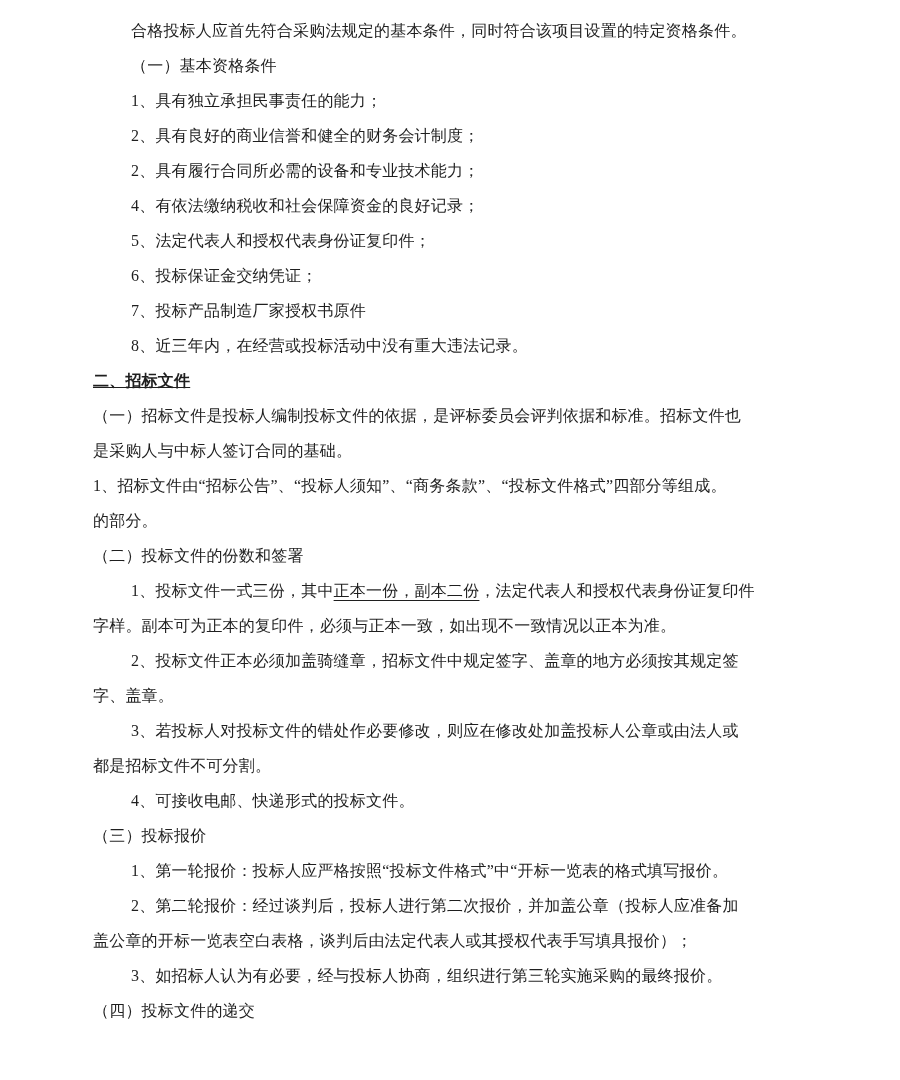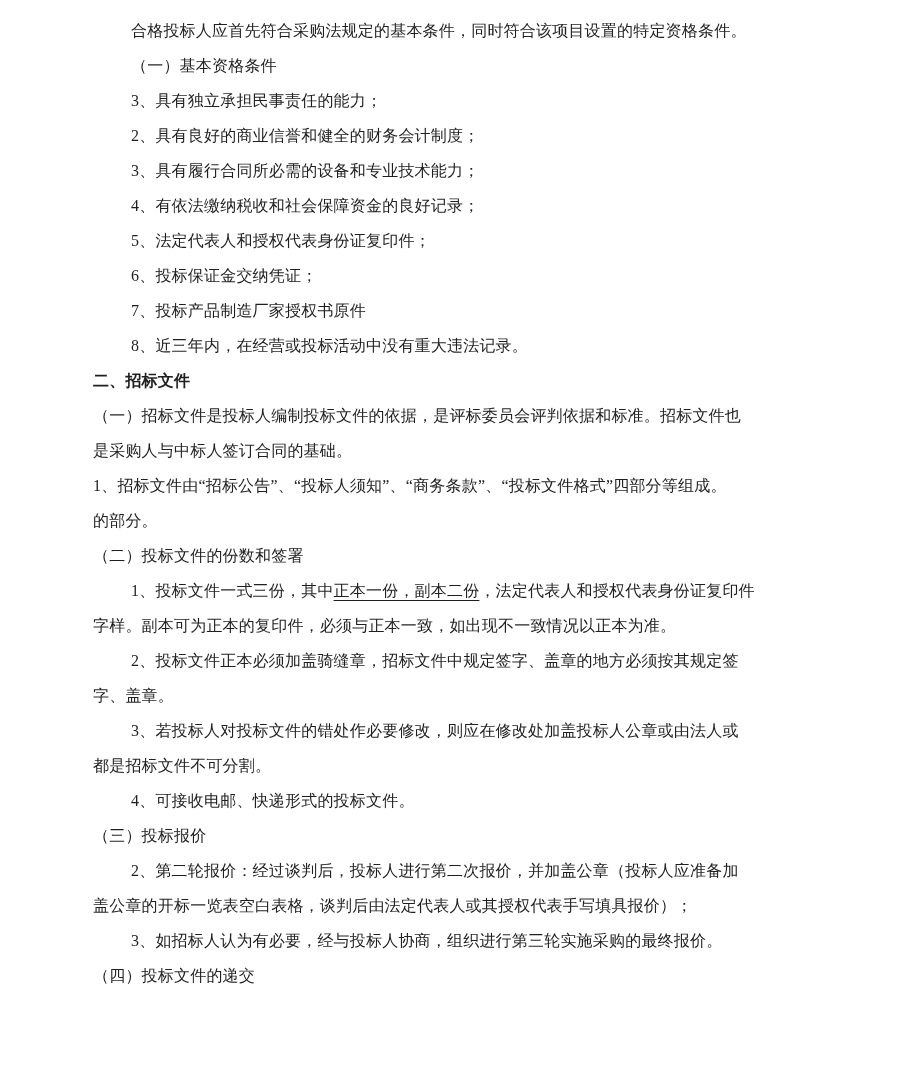--- a/index.html
+++ b/index.html
@@ -23,53 +23,55 @@
     height: 35px;
     line-height: 35px;
     white-space: nowrap;
     letter-spacing: 0.2px;
   }
   .line.indent {
     padding-left: 38px;
   }
   .line.bold {
     font-weight: bold;
+    text-decoration: underline;
   }
   .u {
     text-decoration: underline;
     text-underline-offset: 4px;
   }
 </style>
 </head>
 <body>
 
 <div class="page">
   <div>
       <div class="line indent"><span>合格投标人应首先符合采购法规定的基本条件，同时符合该项目设置的特定资格条件。</span></div>
       <div class="line indent"><span>（一）基本资格条件</span></div>
-      <div class="line indent"><span>3、具有独立承担民事责任的能力；</span></div>
+      <div class="line indent"><span>1、具有独立承担民事责任的能力；</span></div>
       <div class="line indent"><span>2、具有良好的商业信誉和健全的财务会计制度；</span></div>
-      <div class="line indent"><span>3、具有履行合同所必需的设备和专业技术能力；</span></div>
+      <div class="line indent"><span>2、具有履行合同所必需的设备和专业技术能力；</span></div>
       <div class="line indent"><span>4、有依法缴纳税收和社会保障资金的良好记录；</span></div>
       <div class="line indent"><span>5、法定代表人和授权代表身份证复印件；</span></div>
       <div class="line indent"><span>6、投标保证金交纳凭证；</span></div>
       <div class="line indent"><span>7、投标产品制造厂家授权书原件</span></div>
       <div class="line indent"><span>8、近三年内，在经营或投标活动中没有重大违法记录。</span></div>
       <div class="line bold"><span>二、招标文件</span></div>
       <div class="line"><span>（一）招标文件是投标人编制投标文件的依据，是评标委员会评判依据和标准。招标文件也</span></div>
       <div class="line"><span>是采购人与中标人签订合同的基础。</span></div>
       <div class="line"><span>1、招标文件由“招标公告”、“投标人须知”、“商务条款”、“投标文件格式”四部分等组成。</span></div>
       <div class="line"><span>的部分。</span></div>
       <div class="line"><span>（二）投标文件的份数和签署</span></div>
       <div class="line indent"><span>1、投标文件一式三份，其中</span><span class="u">正本一份，副本二份</span><span>，法定代表人和授权代表身份证复印件</span></div>
       <div class="line"><span>字样。副本可为正本的复印件，必须与正本一致，如出现不一致情况以正本为准。</span></div>
       <div class="line indent"><span>2、投标文件正本必须加盖骑缝章，招标文件中规定签字、盖章的地方必须按其规定签</span></div>
       <div class="line"><span>字、盖章。</span></div>
       <div class="line indent"><span>3、若投标人对投标文件的错处作必要修改，则应在修改处加盖投标人公章或由法人或</span></div>
       <div class="line"><span>都是招标文件不可分割。</span></div>
       <div class="line indent"><span>4、可接收电邮、快递形式的投标文件。</span></div>
       <div class="line"><span>（三）投标报价</span></div>
+      <div class="line indent"><span>1、第一轮报价：投标人应严格按照“投标文件格式”中“开标一览表的格式填写报价。</span></div>
       <div class="line indent"><span>2、第二轮报价：经过谈判后，投标人进行第二次报价，并加盖公章（投标人应准备加</span></div>
       <div class="line"><span>盖公章的开标一览表空白表格，谈判后由法定代表人或其授权代表手写填具报价）；</span></div>
       <div class="line indent"><span>3、如招标人认为有必要，经与投标人协商，组织进行第三轮实施采购的最终报价。</span></div>
       <div class="line"><span>（四）投标文件的递交</span></div>
     </div>
 </div>
 
 </body></html>

